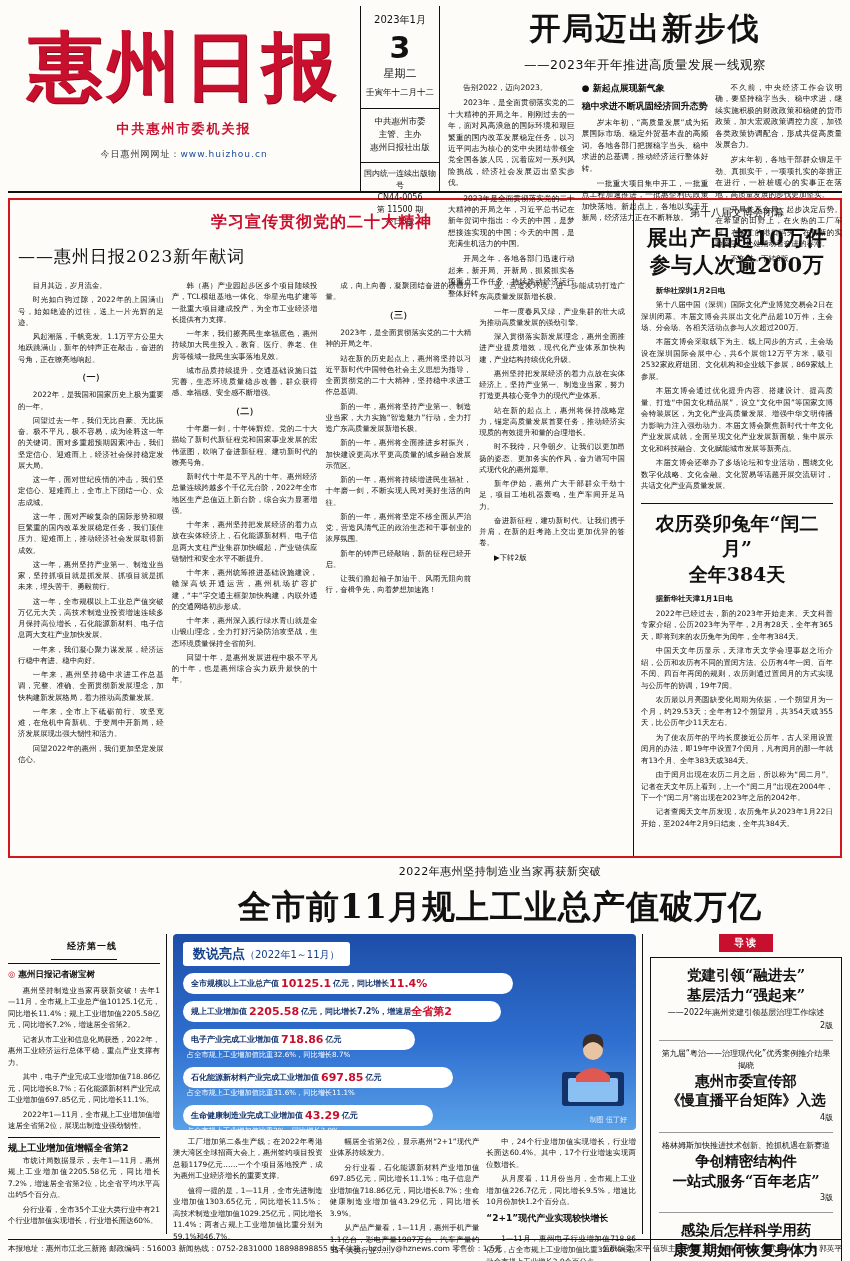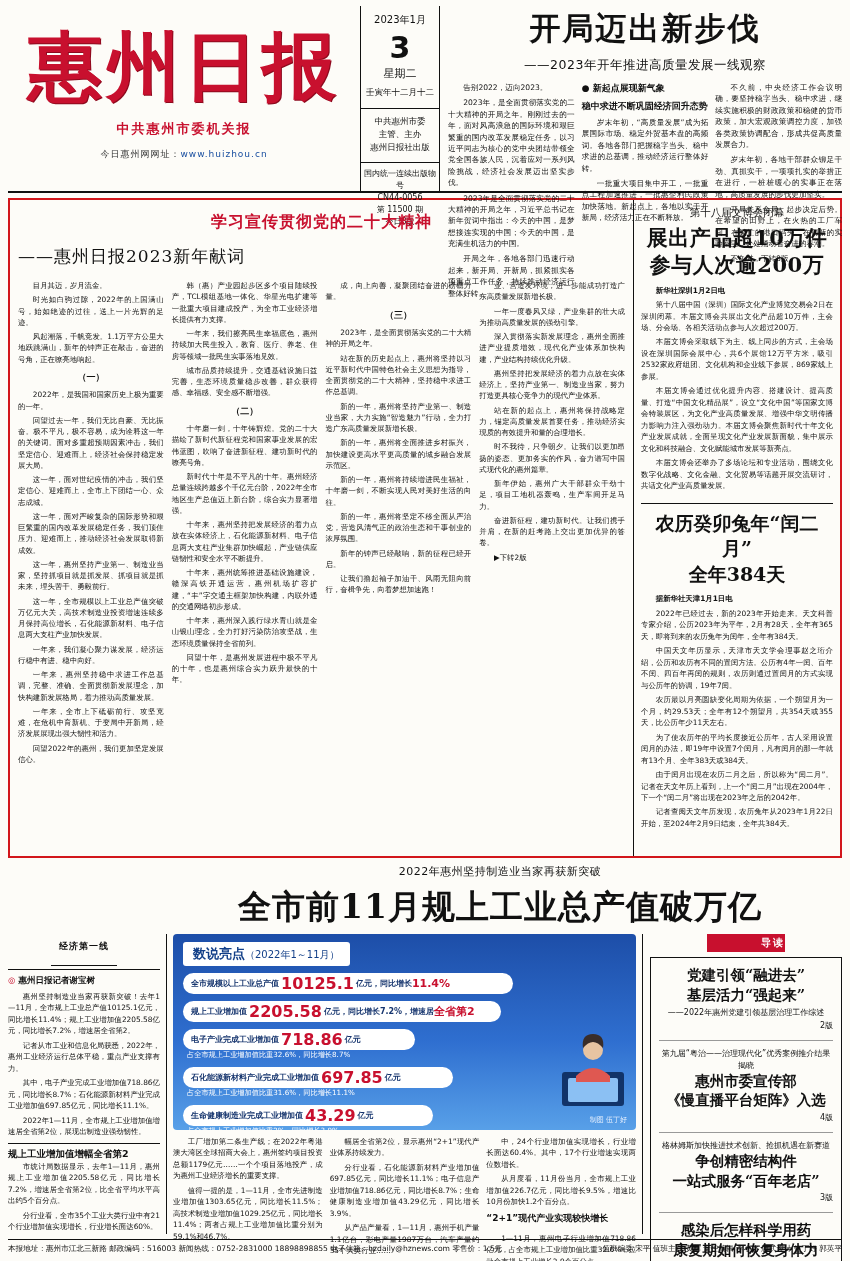--- a/index.html
+++ b/index.html
@@ -105,22 +105,22 @@
   .bt-mid{flex:1;}
   .bt-right{width:192px;border-left:1.5px solid #111;padding-left:7px;}
 
   .bt-kicker{text-align:center;font-size:11px;letter-spacing:0.5px;}
   .bt-title{
     font-family:"DejaVu Serif","Liberation Serif",serif;
     font-weight:bold;font-size:33px;text-align:center;letter-spacing:1px;margin-top:6px;
   }
 
   .econ-tag{
-    display:block;margin:6px auto 0;width:66px;text-align:center;font-size:9px;
-    border-bottom:1px solid #111;padding-bottom:12px;font-weight:bold;letter-spacing:1px;
+    display:block;margin:6px auto 0;width:66px;text-align:right;font-size:9px;
+    border-bottom:1px solid #111;padding-bottom:6px;font-weight:bold;letter-spacing:1px;
   }
   .econ-line{border-top:1px solid #111;margin:3px 0 5px;}
   .bt-lead{font-size:8.5px;font-weight:bold;margin-bottom:4px;}
   .bt-lead .dot{color:#c8102e;}
   .bt-text{font-size:7.4px;line-height:1.55;text-align:justify;}
   .bt-text p{margin:0 0 3px;text-indent:2em;}
   .bt-subhead{font-weight:bold;font-size:9.5px;border-top:1px solid #111;padding-top:4px;margin-top:5px;}
 
   
   .info{
@@ -131,36 +131,36 @@
   .info-title{
     display:inline-block;background:#ffffff;color:#123f88;font-weight:bold;font-size:13px;
     padding:3px 10px;border-radius:3px;
   }
   .info-title .rng{font-size:10px;font-weight:normal;}
   .bar-row{display:flex;align-items:center;margin-top:7px;gap:5px;}
   .bar{
     background:#fff;border-radius:11px;height:21px;display:flex;align-items:center;
     padding:0 8px;box-sizing:border-box;font-size:8px;color:#16356e;font-weight:bold;white-space:nowrap;
   }
-  .bar .val{color:#c8102e;font-size:16px;margin:0 2px;}
+  .bar .val{color:#c8102e;font-size:11px;margin:0 2px;}
   .bar .pct{color:#c8102e;font-size:11px;}
   .bar-note{font-size:7.2px;color:#fff;}
   .info-credit{position:absolute;right:9px;bottom:5px;font-size:7px;color:#eaf2ff;}
   .info-person{
     position:absolute;right:6px;bottom:18px;width:74px;height:80px;opacity:.95;
   }
   .info-cols{display:flex;gap:7px;font-size:7.4px;line-height:1.55;text-align:justify;margin-top:6px;}
   .info-cols .col{flex:1;}
   .info-cols .col p{margin:0 0 3px;text-indent:2em;}
   .info-subhead{font-weight:bold;font-size:9px;text-indent:0 !important;margin:4px 0 7px !important;}
 
   
   .guide-tag{
-    background:#c8102e;color:#fff;font-size:10px;font-weight:bold;text-align:right;
-    width:78px;margin:0 auto;padding:2px 0;letter-spacing:2px;
+    background:#c8102e;color:#fff;font-size:10px;font-weight:bold;text-align:center;
+    width:54px;margin:0 auto;padding:2px 0;letter-spacing:2px;
   }
   .guide-box{border:1px solid #111;padding:7px 8px;margin-top:5px;height:308px;box-sizing:border-box;}
   .g-item{margin-bottom:9px;}
   .g-t{
     font-family:"DejaVu Serif","Liberation Serif",serif;
     font-weight:bold;font-size:14.5px;text-align:center;line-height:1.35;
   }
   .g-s{font-size:8px;text-align:center;margin-top:3px;line-height:1.4;}
   .g-p{font-size:8px;text-align:right;margin-top:2px;}
   .g-div{border-top:1px solid #999;margin:7px 0;}

